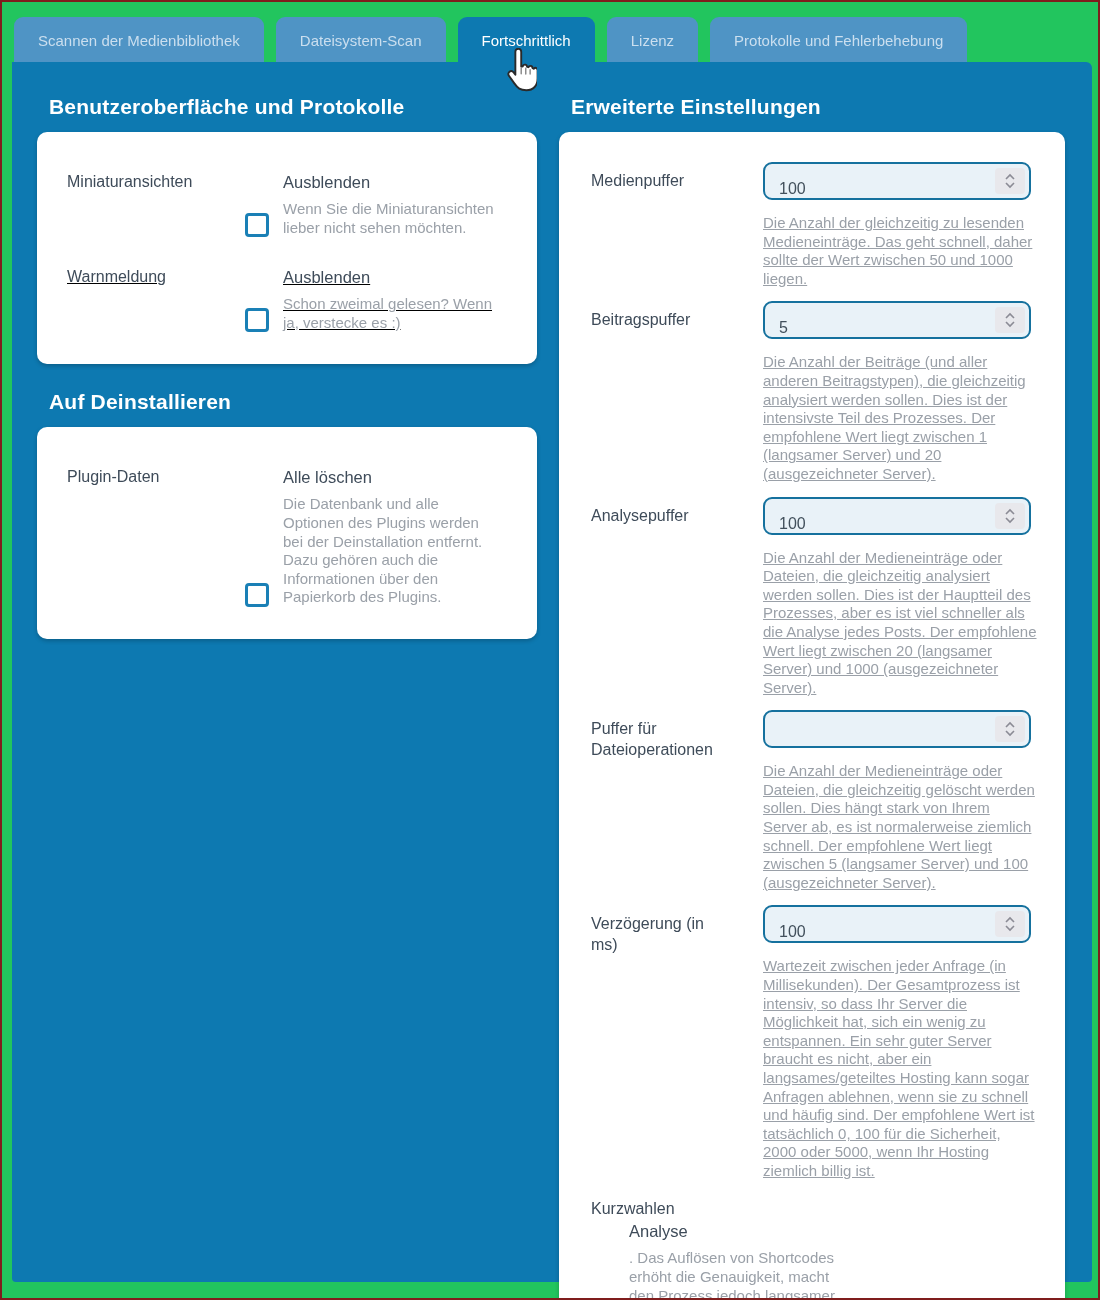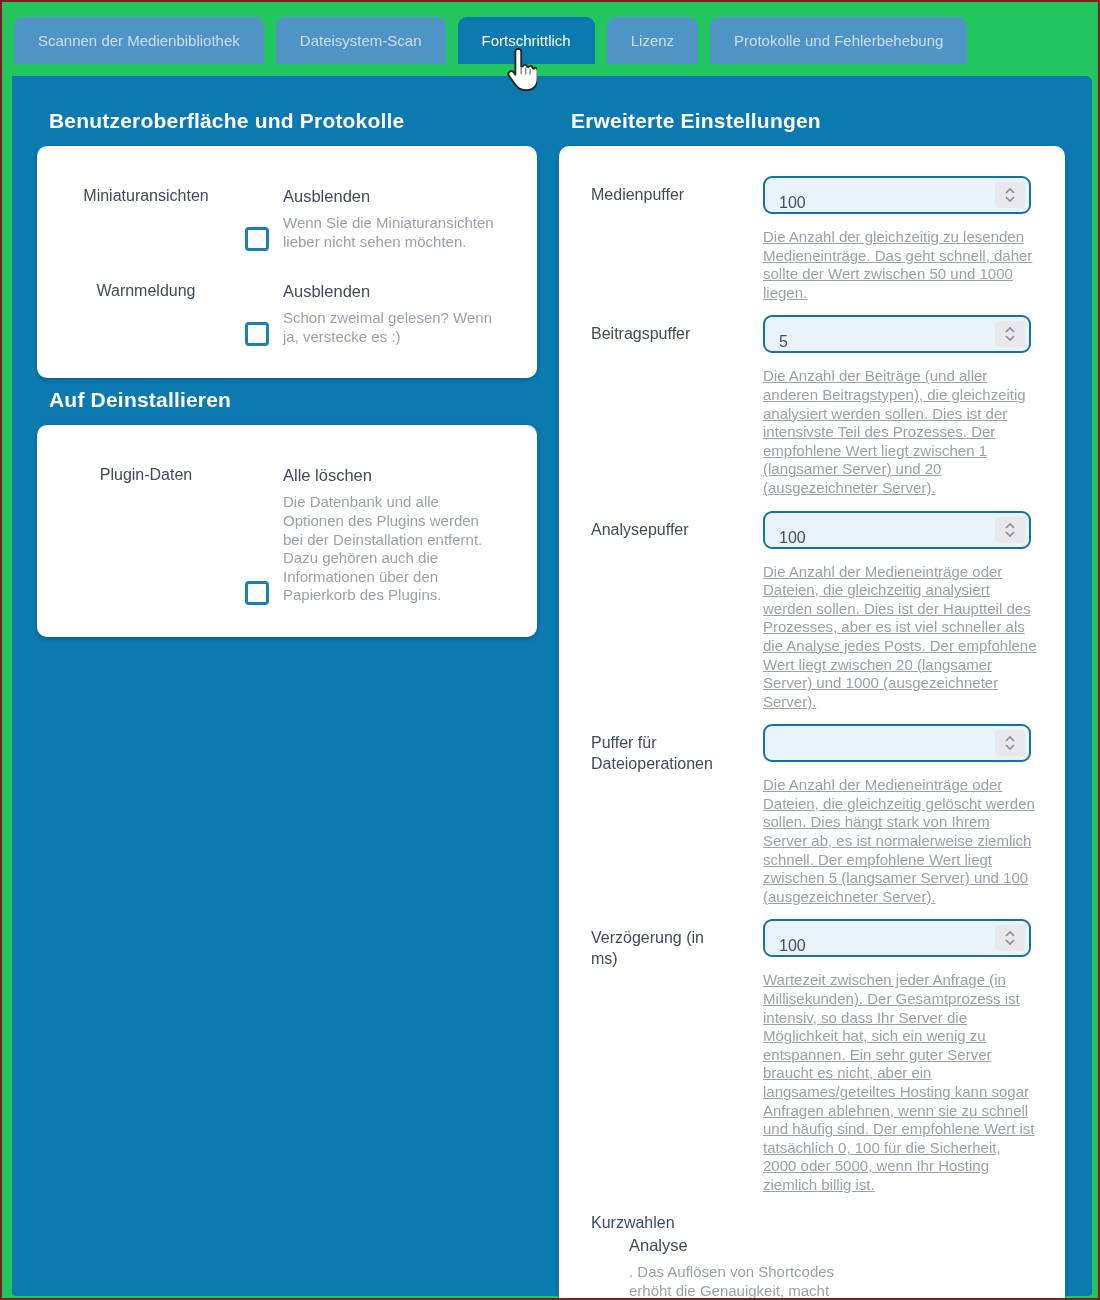--- a/index.html
+++ b/index.html
@@ -41,62 +41,62 @@
   
   .cursor {
     position: absolute; left: 497px; top: 46px;
     width: 38px; height: 48px;
     z-index: 50;
     pointer-events: none;
   }
 
   
   .panel {
-    position: absolute; left: 10px; top: 74px;
+    position: absolute; left: 10px; top: 60px;
     width: 1080px; height: 1220px;
     background: #0d79b1;
     border-radius: 0 6px 4px 4px;
   }
   .cols {
     display: flex;
     padding: 33px 25px 0 25px;
     gap: 22px;
     align-items: flex-start;
   }
   .col-left  { width: 500px; flex: none; }
   .col-right { width: 506px; flex: none; }
 
   h2.section-title {
     margin: 0 0 13px 12px;
     font-size: 21px;
     font-weight: 600;
     color: #ffffff;
     letter-spacing: .2px;
   }
-  h2.second { margin-top: 10px; }
+  h2.second { margin-top: 26px; }
 
   .card {
     background: #ffffff;
     border-radius: 10px;
     box-shadow: 0 2px 4px rgba(0,0,0,.22);
   }
   .card.pad-left  { padding: 38px 20px 32px 30px; }
   .card.pad-right { padding: 30px 18px 26px 32px; }
 
   
   .row { display: flex; }
-  .row + .row { margin-top: 28px; }
+  .row + .row { margin-top: 28px; text-decoration: underline; }
   .row-label {
     flex: none;
     font-size: 16px;
     color: #3e4b59;
     line-height: 1.3;
     padding-top: 2px;
   }
-  .left-label  { width: 178px; padding-right: 20px; text-align: center; }
+  .left-label  { width: 178px; padding-right: 20px; }
   .right-label { width: 172px; padding-right: 30px; padding-top: 9px; }
 
   .check-line { display: flex; align-items: flex-end; }
   .checkbox {
     flex: none;
     width: 24px; height: 24px;
     border: 3px solid #1a80b6;
     border-radius: 4px;
     background: #ffffff;
     margin-right: 14px;

